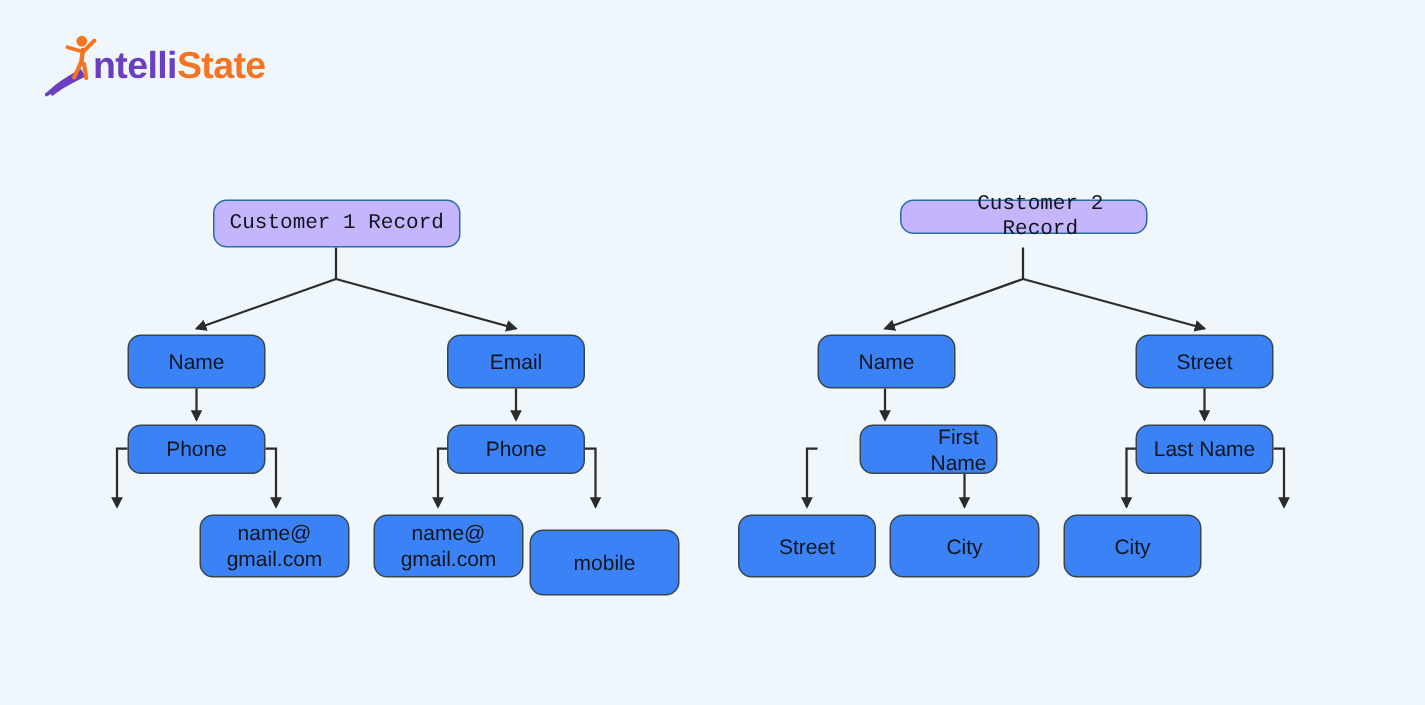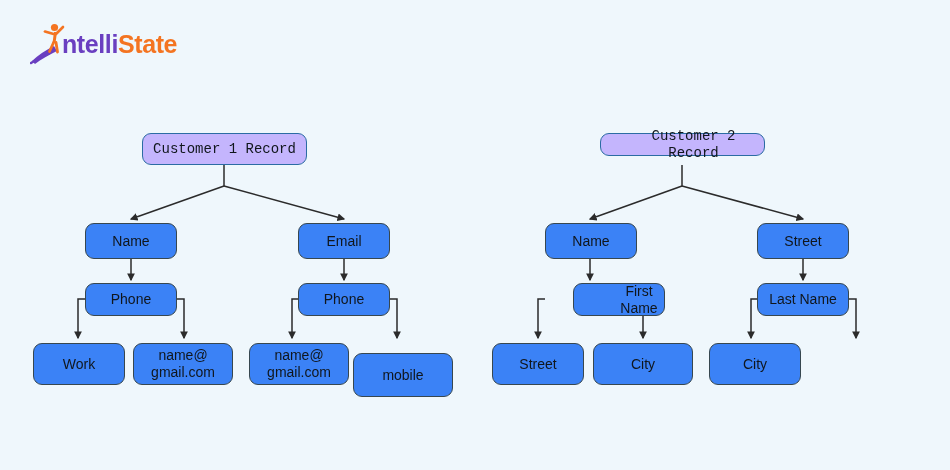--- a/index.html
+++ b/index.html
@@ -159,23 +159,20 @@
     <span class="label">Email</span>
   </div>
 
   <div class="node" style="left:85px; top:283px; width:92px; height:33px;">
     <span class="label">Phone</span>
   </div>
   <div class="node" style="left:298px; top:283px; width:92px; height:33px;">
     <span class="label">Phone</span>
   </div>
 
-  <div class="node" style="left:33px; top:343px; width:92px; height:42px;">
-    <span class="label">Work</span>
-  </div>
   <div class="node" style="left:133px; top:343px; width:100px; height:42px;">
     <span class="label">name@
 gmail.com</span>
   </div>
   <div class="node" style="left:249px; top:343px; width:100px; height:42px;">
     <span class="label">name@
 gmail.com</span>
   </div>
   <div class="node" style="left:353px; top:353px; width:100px; height:44px;">
     <span class="label">mobile</span>

